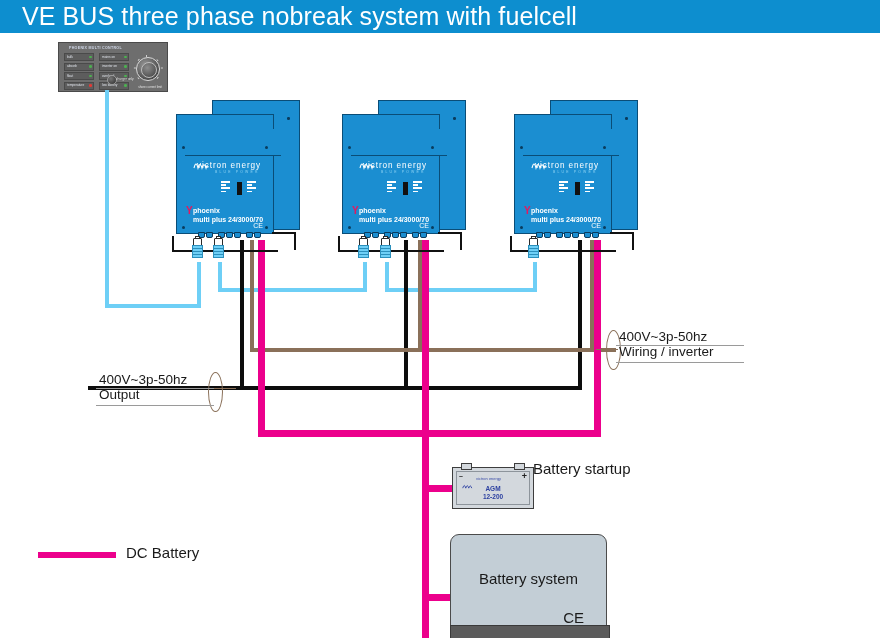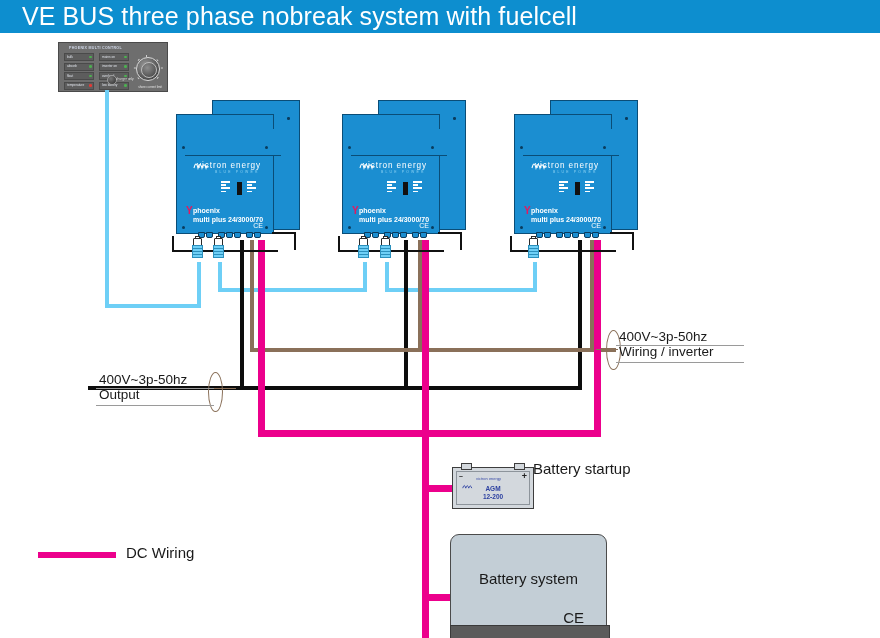--- a/index.html
+++ b/index.html
@@ -449,13 +449,13 @@
   <span>Battery startup</span>
 </div>
 
 <div class="fuel">
   <div class="fuel-label">Battery system</div>
   <div class="fuel-ce">CE</div>
 </div>
 <div class="fuel-base"></div>
 
 <div class="legend-line"></div>
-<div class="legend-text">DC Wiring</div>
+<div class="legend-text">DC Battery</div>
 
 </body></html>

